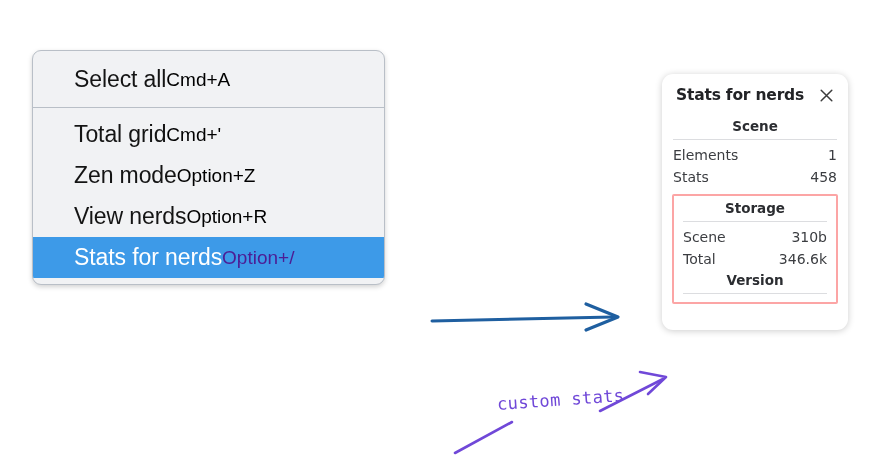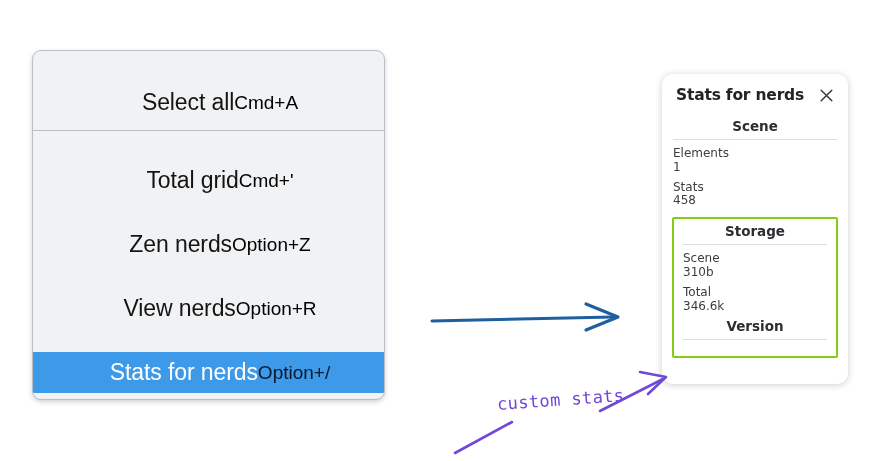--- a/index.html
+++ b/index.html
@@ -32,41 +32,40 @@
   .menu-section { padding: 6px 0; }
   .menu-section.first { padding: 8px 0 7px 0; }
   .menu-divider {
     height: 1px;
     background: #b9bfc7;
     width: 100%;
   }
   .menu-item {
     display: flex;
     align-items: center;
-    justify-content: center;
+    justify-content: flex-start;
     height: 41px;
     padding: 0 18px 0 41px;
     box-sizing: border-box;
     cursor: default;
-    margin-top: 23px;
   }
   .menu-item .label {
     font-size: 23px;
     color: #141414;
     letter-spacing: -0.1px;
     white-space: nowrap;
   }
   .menu-item .shortcut {
     font-size: 19px;
     color: #000000;
     white-space: nowrap;
   }
   .menu-item.selected { background: #3d9ae8; }
   .menu-item.selected .label { color: #ffffff; }
-  .menu-item.selected .shortcut { color: #0f172a; }
+  .menu-item.selected .shortcut { color: #4c1d95; }
 
   
   #stats-panel {
     position: absolute;
     left: 662px;
     top: 74px;
     width: 186px;
     background: #ffffff;
     border-radius: 11px;
     box-shadow: 0 1px 7px rgba(0,0,0,0.20);
@@ -107,41 +106,40 @@
   }
   .group-rule {
     height: 1px;
     background: #dcdde0;
     margin: 0 1px 4px 1px;
   }
   .stat-row {
     display: flex;
     align-items: baseline;
     justify-content: space-between;
-    font-size: 12px;
+    font-size: 14px;
     color: #3b3d41;
     padding: 3px 1px;
     line-height: 1.15;
-    flex-direction: column;
   }
   .stat-row .k { white-space: nowrap; }
   .stat-row .v { white-space: nowrap; }
   .stat-note {
     font-size: 14px;
     color: #3b3d41;
     padding: 4px 1px 2px 1px;
     white-space: nowrap;
   }
 
   
   #custom-stats-box {
-    border: 2px solid #84cc16;
+    border: 2px solid #fca5a5;
     border-radius: 2px;
     margin: 6px 0 16px 0;
-    padding: 2px 8px 12px 8px;
+    padding: 2px 8px 4px 8px;
   }
   #custom-stats-box .group-title { padding-top: 2px; }
 
   
   .annotation-svg {
     position: absolute;
     left: 0;
     top: 0;
     width: 873px;
     height: 461px;
@@ -173,21 +171,21 @@
   </div>
 
   <div class="menu-divider"></div>
 
   <div class="menu-section">
     <div class="menu-item">
       <span class="label">Total grid</span>
       <span class="shortcut">Cmd+'</span>
     </div>
     <div class="menu-item">
-      <span class="label">Zen nerds</span>
+      <span class="label">Zen mode</span>
       <span class="shortcut">Option+Z</span>
     </div>
     <div class="menu-item">
       <span class="label">View nerds</span>
       <span class="shortcut">Option+R</span>
     </div>
     <div class="menu-item selected">
       <span class="label">Stats for nerds</span>
       <span class="shortcut">Option+/</span>
     </div>

